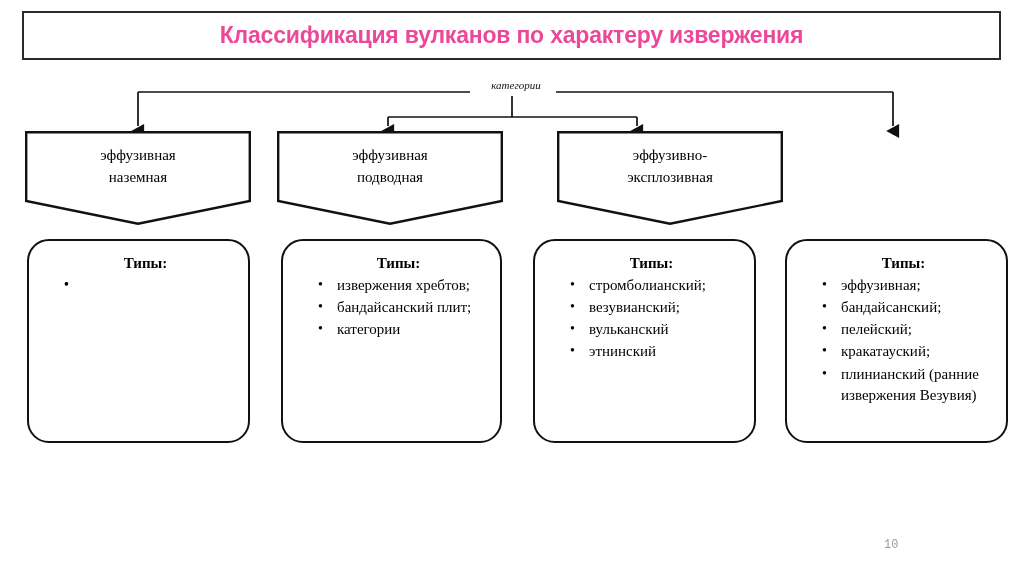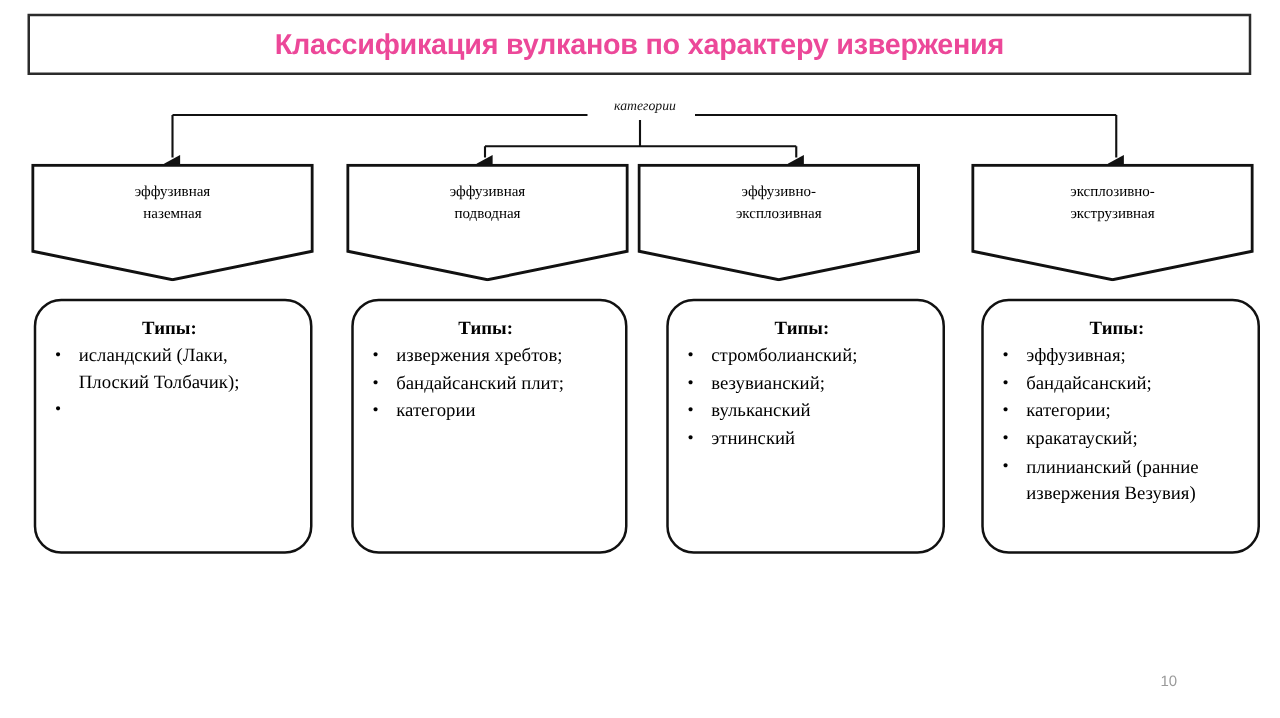--- a/index.html
+++ b/index.html
@@ -82,39 +82,39 @@
     left: 0; top: 0;
     width: 226px;
     height: 94px;
   }
   .cat .cat-label {
     position: absolute;
     left: 0;
     top: 14px;
     width: 226px;
     text-align: center;
-    font-size: 12px;
+    font-size: 15px;
     line-height: 1.45;
     white-space: pre-line;
   }
   #cat-0 { left: 25px; }
   #cat-1 { left: 277px; }
-  #cat-2 { left: 510px; }
+  #cat-2 { left: 557px; }
   #cat-3 { left: 777px; }
 
   
   .types {
     position: absolute;
     top: 239px;
     height: 204px;
     border: 2px solid #111111;
     border-radius: 22px;
     box-sizing: border-box;
     background: #ffffff;
-    padding: 14px 6px 0 0;
+    padding: 14px 6px 0 20px;
   }
   #types-0 { left: 27px;  width: 223px; }
   #types-1 { left: 281px; width: 221px; }
   #types-2 { left: 533px; width: 223px; }
   #types-3 { left: 785px; width: 223px; }
 
   .types-heading {
     text-align: center;
     font-weight: bold;
     font-size: 15px;
@@ -137,25 +137,24 @@
     position: absolute;
     left: 7px;
     top: 0;
     font-size: 14px;
     line-height: 1.42;
   }
 
   
   .page-number {
     position: absolute;
-    left: 920px;
+    left: 884px;
     top: 538px;
     width: 30px;
-    text-align: center;
-    font-family: Liberation Sans, sans-serif;
+    font-family: Liberation Mono, monospace;
     font-size: 12px;
     color: #9a9a9a;
   }
 </style>
 </head>
 <body>
 
 <div id="slide">
 
   <div class="title-box">
@@ -203,32 +202,25 @@
   </div>
 
   <div class="cat" id="cat-2">
     <svg class="shape" viewBox="0 0 226 94" preserveAspectRatio="none">
       <polygon points="1.2,1.2 224.8,1.2 224.8,70 113,92.8 1.2,70" fill="#ffffff" stroke="#111111" stroke-width="2.4"></polygon>
     </svg>
     <div class="cat-label">эффузивно-
 эксплозивная</div>
   </div>
 
-  <div class="cat" id="cat-3">
-    <svg class="shape" viewBox="0 0 226 94" preserveAspectRatio="none">
-      <polygon points="1.2,1.2 224.8,1.2 224.8,70 113,92.8 1.2,70" fill="#ffffff" stroke="#111111" stroke-width="2.4"></polygon>
-    </svg>
-    <div class="cat-label">эксплозивно-
-экструзивная</div>
-  </div>
 
   <div class="types" id="types-0">
     <div class="types-heading">Типы:</div>
     <ul class="types-list">
-        <li><span class="bullet">•</span><span>исландский (Лаки, Плоский Толбачик);</span></li>
+        <li><span class="bullet">•</span></li>
         <li><span class="bullet">•</span></li>
       </ul>
   </div>
 
   <div class="types" id="types-1">
     <div class="types-heading">Типы:</div>
     <ul class="types-list">
         <li><span class="bullet">•</span><span>извержения хребтов;</span></li>
         <li><span class="bullet">•</span><span>бандайсанский плит;</span></li>
         <li><span class="bullet">•</span><span>категории</span></li>
@@ -243,21 +235,21 @@
         <li><span class="bullet">•</span><span>вульканский</span></li>
         <li><span class="bullet">•</span><span>этнинский</span></li>
       </ul>
   </div>
 
   <div class="types" id="types-3">
     <div class="types-heading">Типы:</div>
     <ul class="types-list">
         <li><span class="bullet">•</span><span>эффузивная;</span></li>
         <li><span class="bullet">•</span><span>бандайсанский;</span></li>
-        <li><span class="bullet">•</span><span>категории;</span></li>
+        <li><span class="bullet">•</span><span>пелейский;</span></li>
         <li><span class="bullet">•</span><span>кракатауский;</span></li>
         <li><span class="bullet">•</span><span>плинианский (ранние извержения Везувия)</span></li>
       </ul>
   </div>
 
   <div class="page-number">10</div>
 
 </div>
 
 </body></html>

